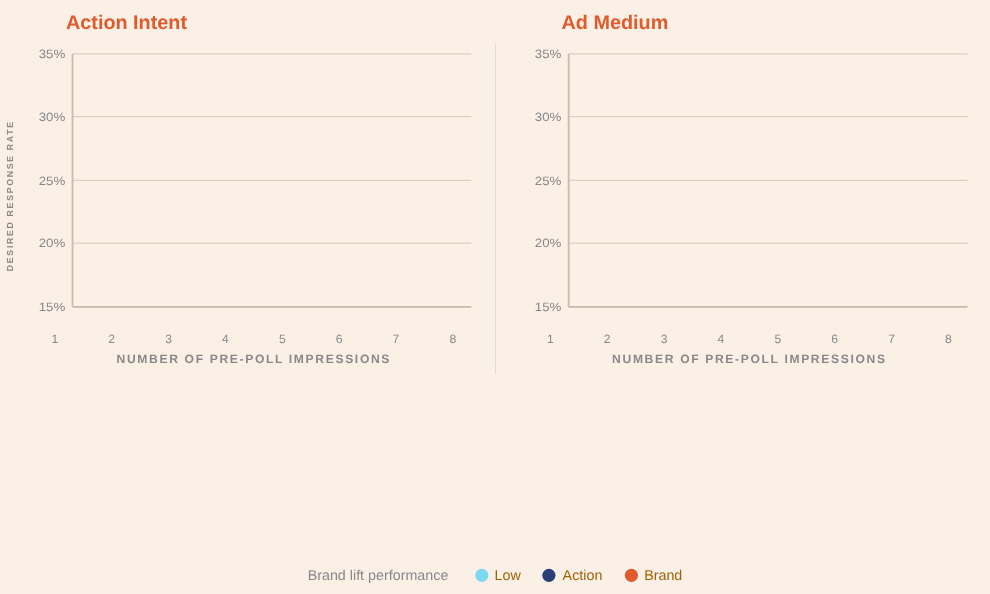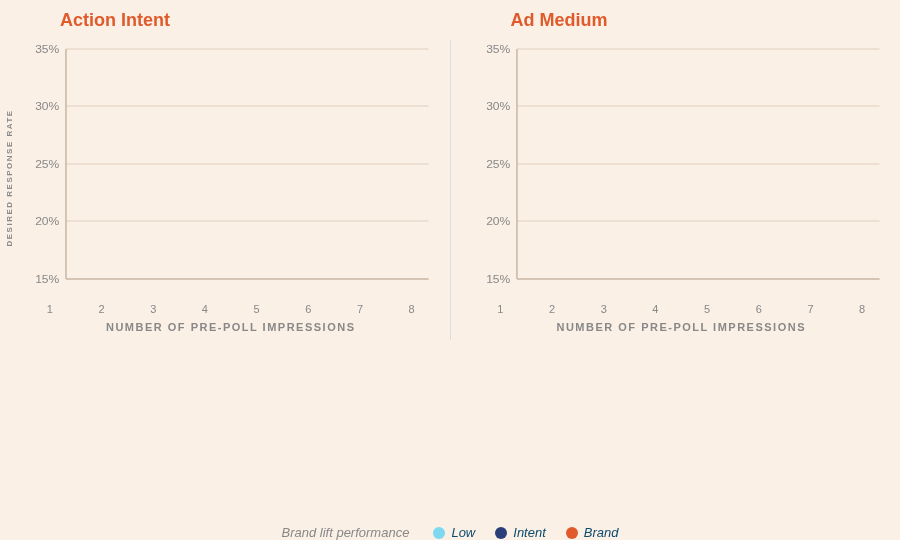--- a/index.html
+++ b/index.html
@@ -103,40 +103,40 @@
       width: 100%;
     }
     .legend {
       display: flex;
       flex-direction: row;
       align-items: center;
       justify-content: center;
       gap: 20px;
       margin-top: 6px;
       width: 100%;
-      font-style: italic;
+      padding-bottom: 10px;
     }
     .legend-label {
       font-size: 13px;
       color: #888;
       margin-right: 4px;
     }
     .legend-item {
       display: flex;
       align-items: center;
       gap: 6px;
     }
     .legend-dot {
       width: 12px;
       height: 12px;
       border-radius: 50%;
     }
     .legend-item-label {
       font-size: 13px;
-      color: #0c4a6e;
+      color: #a16207;
     }
     .divider {
       width: 1px;
       background: #ddd;
       height: 300px;
       margin-top: 30px;
     }
   </style>
 </head>
 <body>
@@ -229,20 +229,20 @@
   </div>
 
   <div class="legend">
     <span class="legend-label">Brand lift performance</span>
     <div class="legend-item">
       <div class="legend-dot" style="background-color:#7dd8f0;"></div>
       <span class="legend-item-label">Low</span>
     </div>
     <div class="legend-item">
       <div class="legend-dot" style="background-color:#2c3e7a;"></div>
-      <span class="legend-item-label">Intent</span>
+      <span class="legend-item-label">Action</span>
     </div>
     <div class="legend-item">
       <div class="legend-dot" style="background-color:#e05a2b;"></div>
       <span class="legend-item-label">Brand</span>
     </div>
   </div>
 </div>
 
 </body></html>

